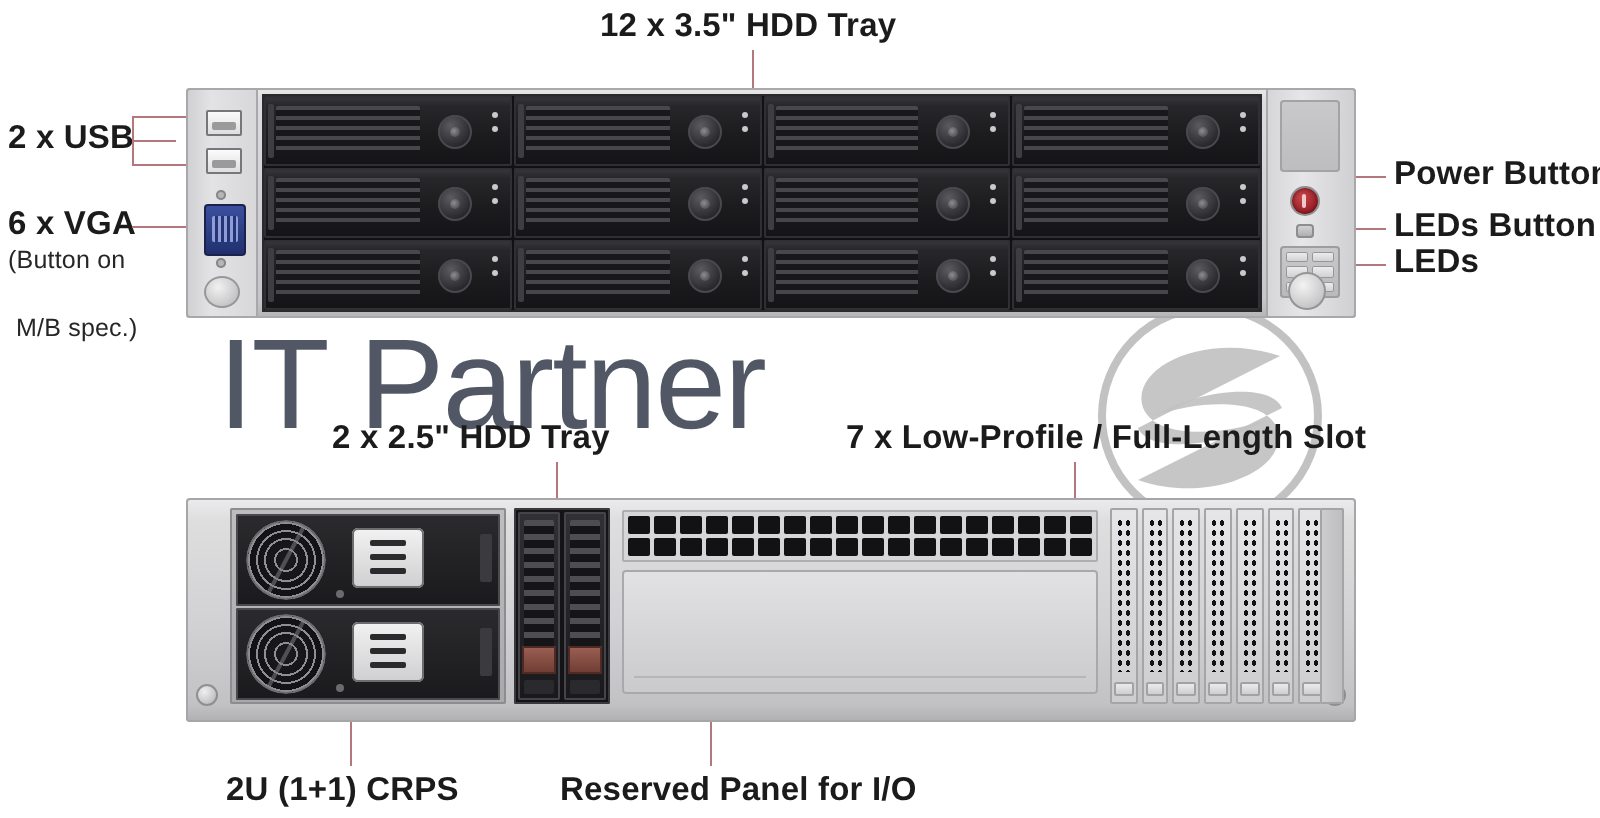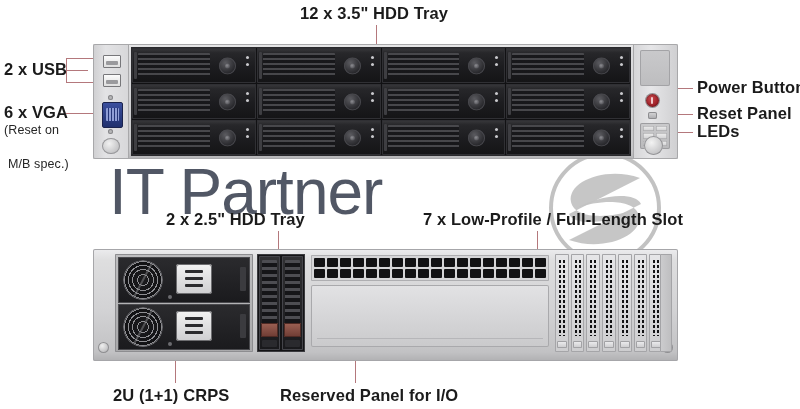--- a/index.html
+++ b/index.html
@@ -234,29 +234,29 @@
   <div class="lead v" style="left:183px;top:46px;height:12px;"></div>
   <div class="lead v" style="left:570px;top:46px;height:12px;"></div>
 
   <div class="label" style="left:4px;top:60px;">2 x USB</div>
   <div class="lead h" style="left:66px;top:70px;width:22px;"></div>
   <div class="lead v" style="left:66px;top:58px;height:24px;"></div>
   <div class="lead h" style="left:66px;top:58px;width:37px;"></div>
   <div class="lead h" style="left:66px;top:82px;width:37px;"></div>
 
   <div class="label" style="left:4px;top:103px;">6 x VGA</div>
-  <div class="label sub" style="left:4px;top:123px;">(Reset on</div>
+  <div class="label sub" style="left:4px;top:123px;">(Button on</div>
   <div class="label sub" style="left:8px;top:137px;margin-top:20px;">M/B spec.)</div>
   <div class="lead h" style="left:66px;top:113px;width:36px;"></div>
 
   <div class="label" style="left:697px;top:78px;">Power Button</div>
   <div class="lead h" style="left:645px;top:88px;width:48px;"></div>
   <div class="lead v" style="left:645px;top:88px;height:12px;"></div>
 
-  <div class="label" style="left:697px;top:104px;">Reset Panel</div>
+  <div class="label" style="left:697px;top:104px;">LEDs Button</div>
   <div class="lead h" style="left:648px;top:114px;width:45px;"></div>
 
   <div class="label" style="left:697px;top:122px;">LEDs</div>
   <div class="lead h" style="left:652px;top:132px;width:41px;"></div>
 
   <div id="front">
     <div class="chassis-body"></div>
 
     <div id="front-ear-left">
       <div class="usb-port" id="usb-1"></div>

